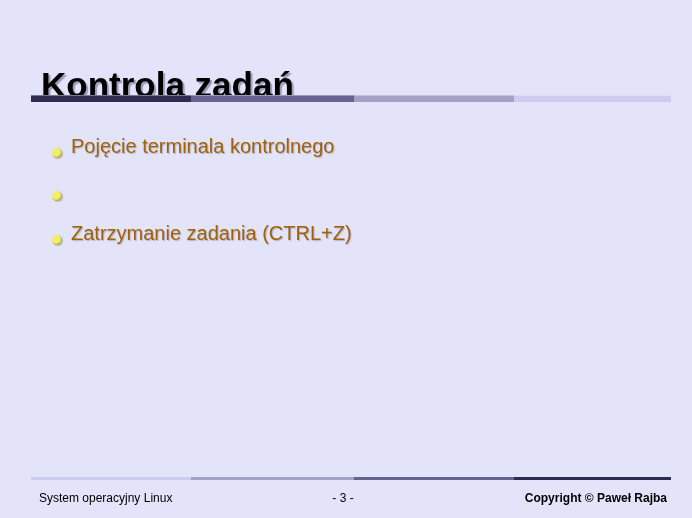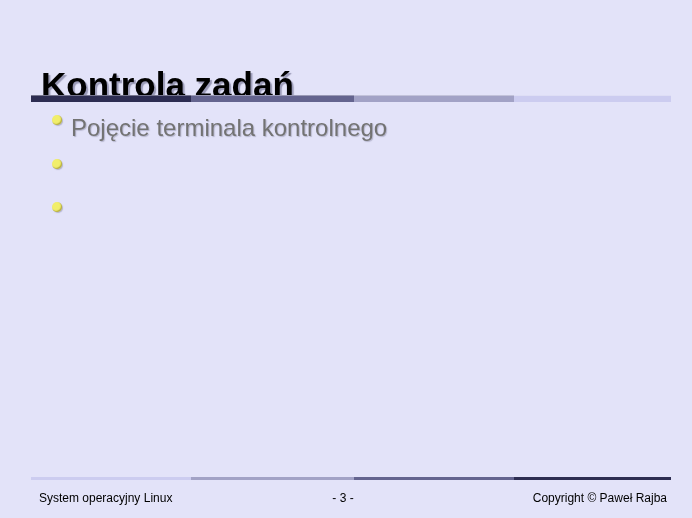--- a/index.html
+++ b/index.html
@@ -56,24 +56,24 @@
   .bullet-list {
     position: absolute;
     left: 46px;
     top: 114px;
     margin: 0;
     padding: 0;
     list-style: none;
   }
   .bullet-item {
     display: flex;
-    align-items: flex-start;
+    align-items: flex-end;
     height: 43.5px;
-    font-size: 24px;
-    color: #737373;
+    font-size: 20px;
+    color: #a16207;
     text-shadow: 1px 1px 1px rgba(140,140,165,0.55);
     white-space: nowrap;
   }
   .bullet-dot {
     flex: 0 0 auto;
     width: 10px;
     height: 10px;
     border-radius: 50%;
     background: #f1ee6b;
     box-shadow: inset -1px -1px 1px rgba(150,140,40,0.65),
@@ -88,41 +88,42 @@
     width: 640px;
     height: 22px;
     display: grid;
     grid-template-columns: 1fr auto 1fr;
     align-items: center;
     font-size: 12px;
     color: #000;
   }
   .footer-left  { justify-self: start; padding-left: 8px; white-space: nowrap; }
   .footer-center{ justify-self: center; transform: translateX(-8px); white-space: nowrap; }
-  .footer-right { justify-self: end; padding-right: 4px; white-space: nowrap; }
+  .footer-right { justify-self: end; padding-right: 4px; white-space: nowrap; font-weight: bold; }
 </style>
 </head>
 <body>
 
 <div class="slide">
 
   <h1 class="slide-title">Kontrola zadań</h1>
 
   <div class="rule rule-top"></div>
 
   <ul class="bullet-list">
     <li class="bullet-item">
       <span class="bullet-dot"></span>
       <span>Pojęcie terminala kontrolnego</span>
     </li>
     <li class="bullet-item">
       <span class="bullet-dot"></span>
     </li>
     <li class="bullet-item">
       <span class="bullet-dot"></span>
+      <span>Zatrzymanie zadania (CTRL+Z)</span>
     </li>
   </ul>
 
   <div class="rule rule-bottom"></div>
 
   <div class="footer">
     <span class="footer-left">System operacyjny Linux</span>
     <span class="footer-center">- 3 -</span>
     <span class="footer-right">Copyright © Paweł Rajba</span>
   </div>

